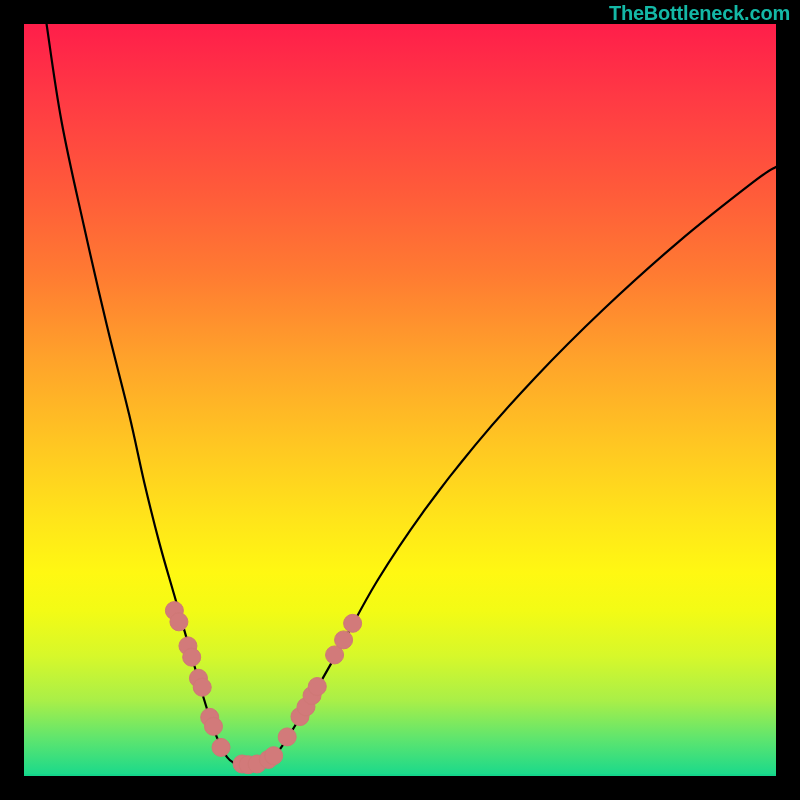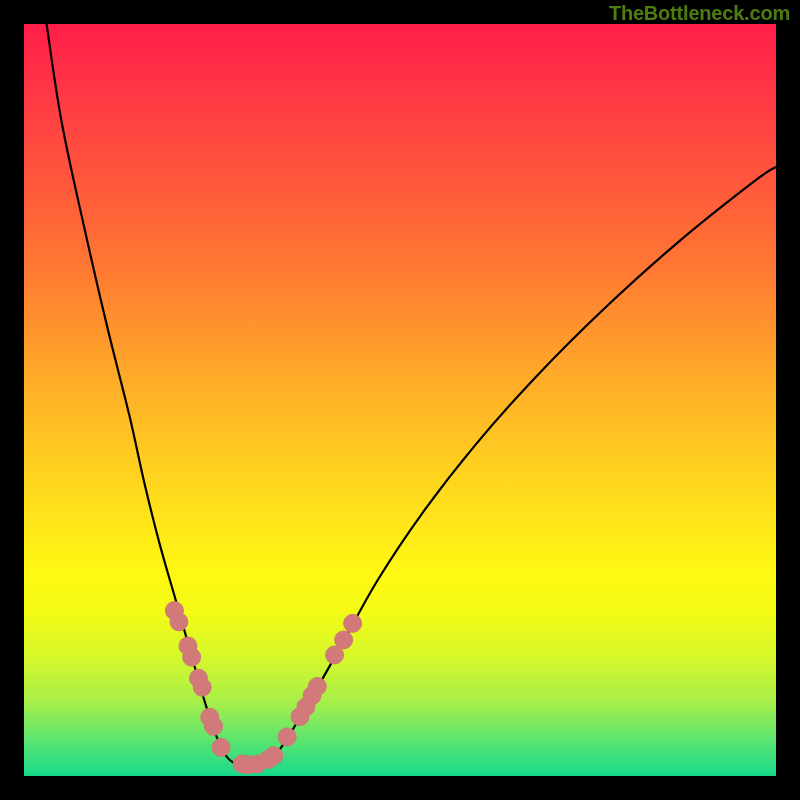--- a/index.html
+++ b/index.html
@@ -38,21 +38,21 @@
     left: 0; top: 0;
     width: 752px;
     height: 752px;
     pointer-events: none;
   }
   .watermark {
     position: absolute;
     top: 2px;
     right: 10px;
     font: 700 20px Arial, Helvetica, sans-serif;
-    color: #4d7c0f;
+    color: #14b8a6;
     letter-spacing: -0.2px;
     user-select: none;
     margin-left: 9px;
   }
   .curve-path {
     fill: none;
     stroke: #000;
     stroke-width: 2.2;
     stroke-linecap: round;
     stroke-linejoin: round;

